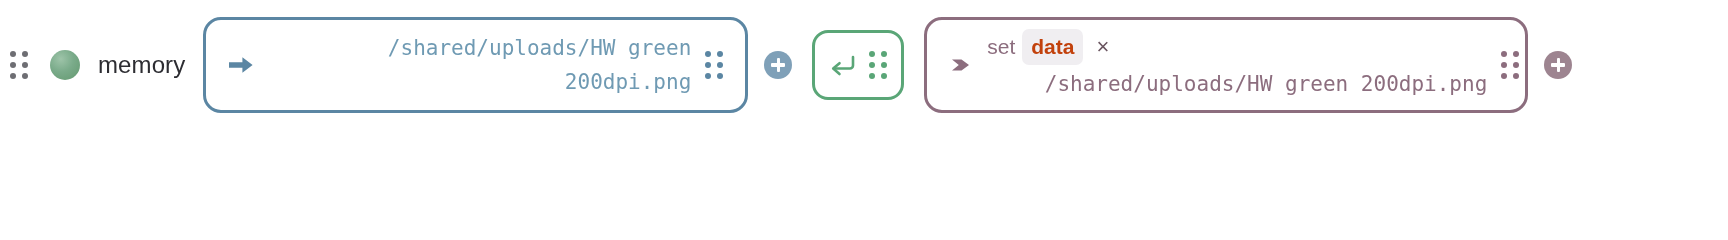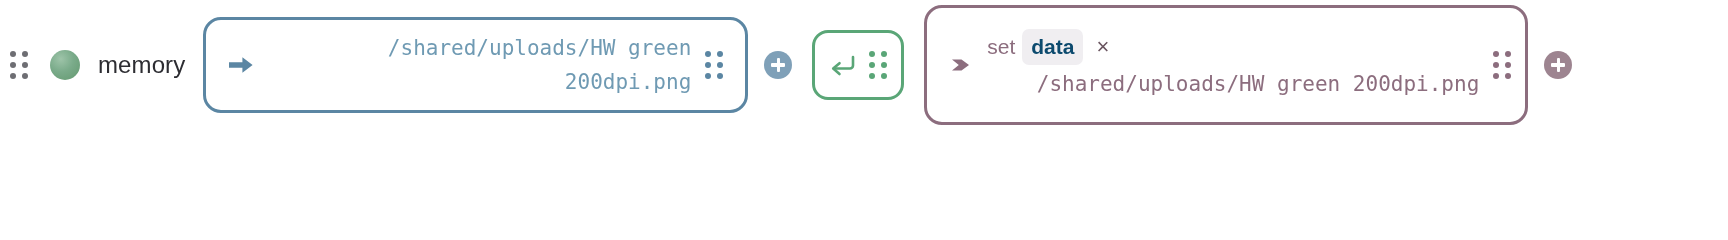--- a/index.html
+++ b/index.html
@@ -84,23 +84,23 @@
   .panel-green {
     border: 3px solid #5aa677;
     height: 70px;
     width: 92px;
     padding: 0 14px;
     justify-content: space-between;
     border-radius: 16px;
   }
   .panel-mauve {
     border: 3px solid #8c6d7e;
-    height: 120px;
+    height: 96px;
     width: 604px;
-    padding: 0 14px 0 22px;
+    padding: 0 6px 0 22px;
   }
 
   .arrow-icon {
     flex: 0 0 auto;
     display: flex;
     align-items: center;
     justify-content: center;
     margin-right: 14px;
   }
 
@@ -132,21 +132,21 @@
   }
   .set-word {
     font-size: 21px;
     color: #8c6d7e;
     font-family: "Liberation Sans", sans-serif;
     margin-right: 7px;
   }
   .key-badge {
     font-size: 21px;
     font-weight: bold;
-    color: #0c4a6e;
+    color: #c2410c;
     background: #f0eef1;
     border-radius: 7px;
     padding: 3px 9px;
     font-family: "Liberation Sans", sans-serif;
   }
   .close-x {
     font-size: 22px;
     color: #6a5560;
     margin-left: 13px;
     line-height: 1;

